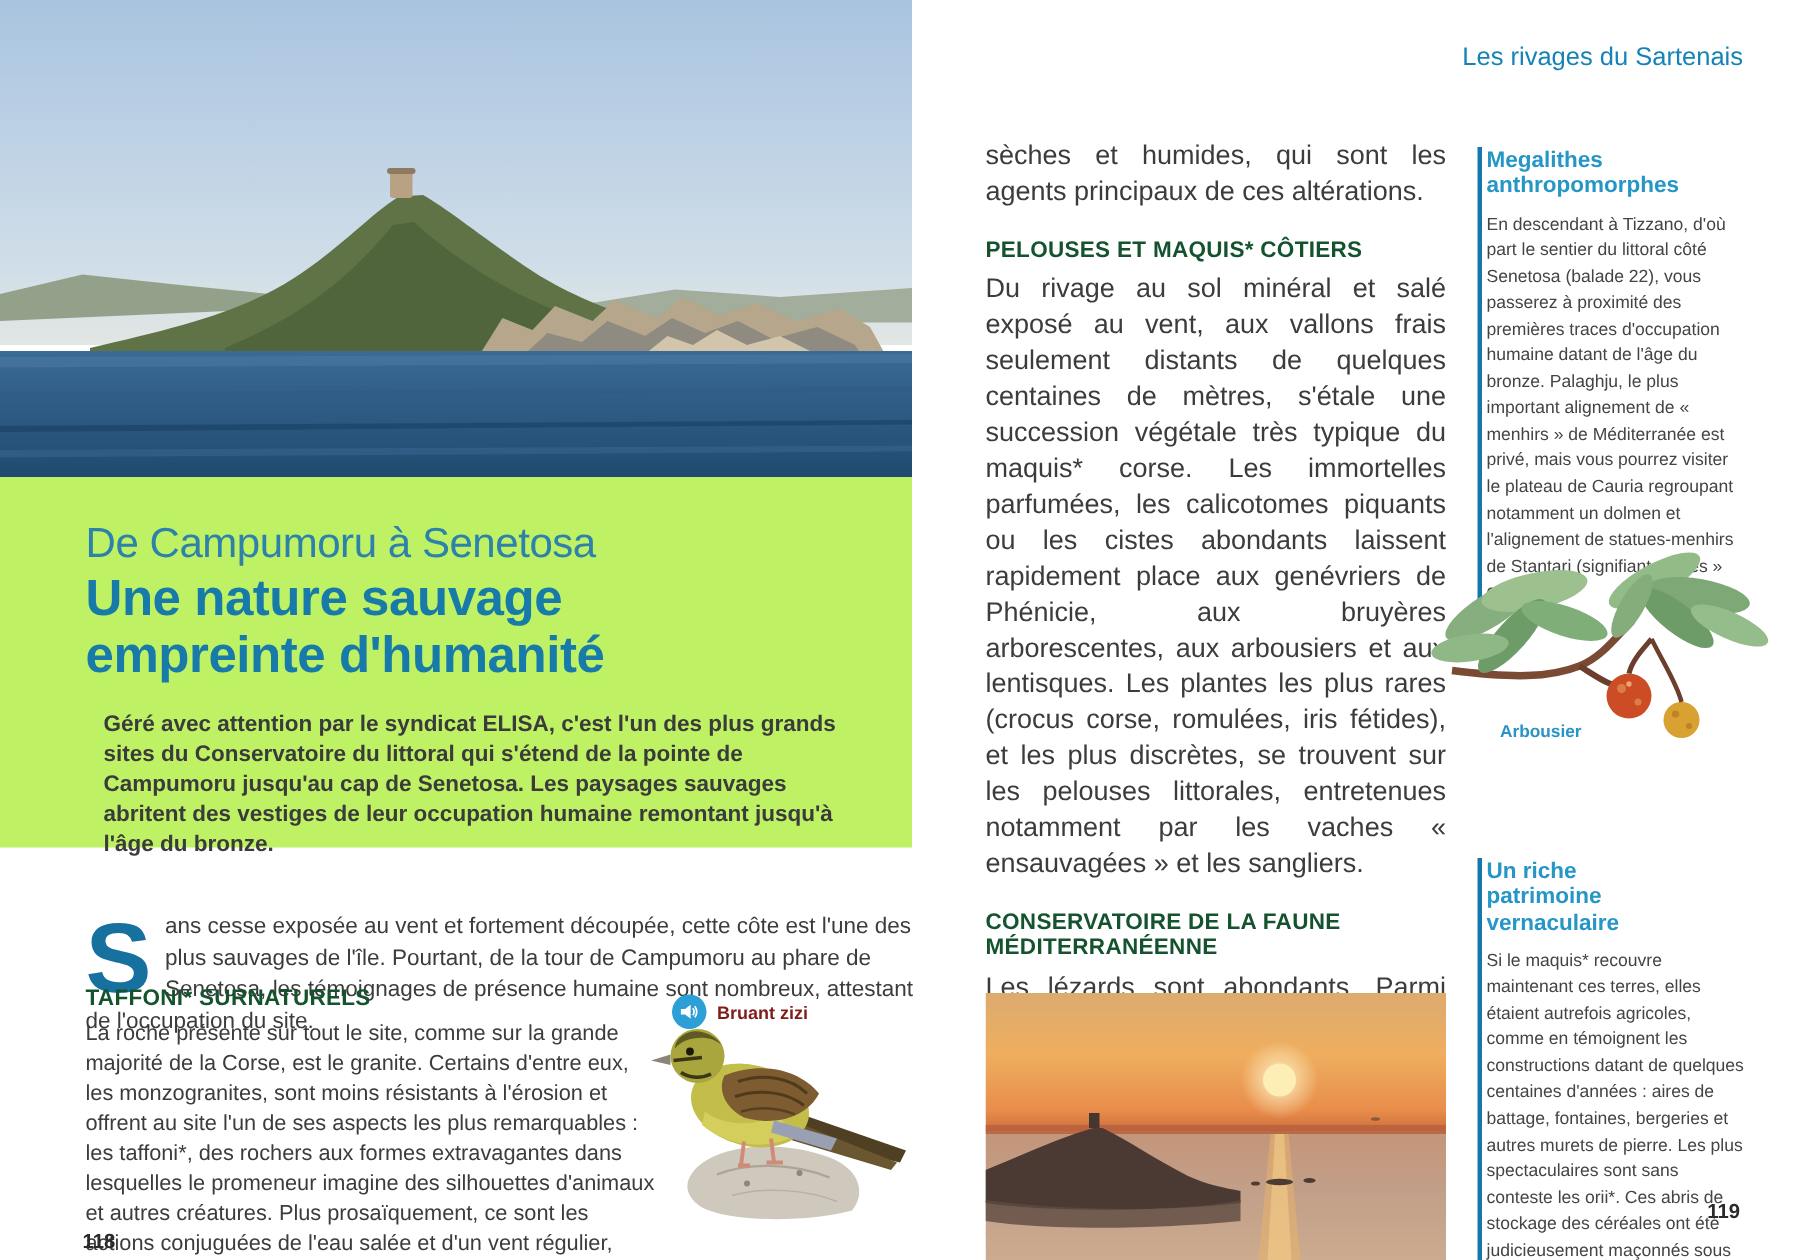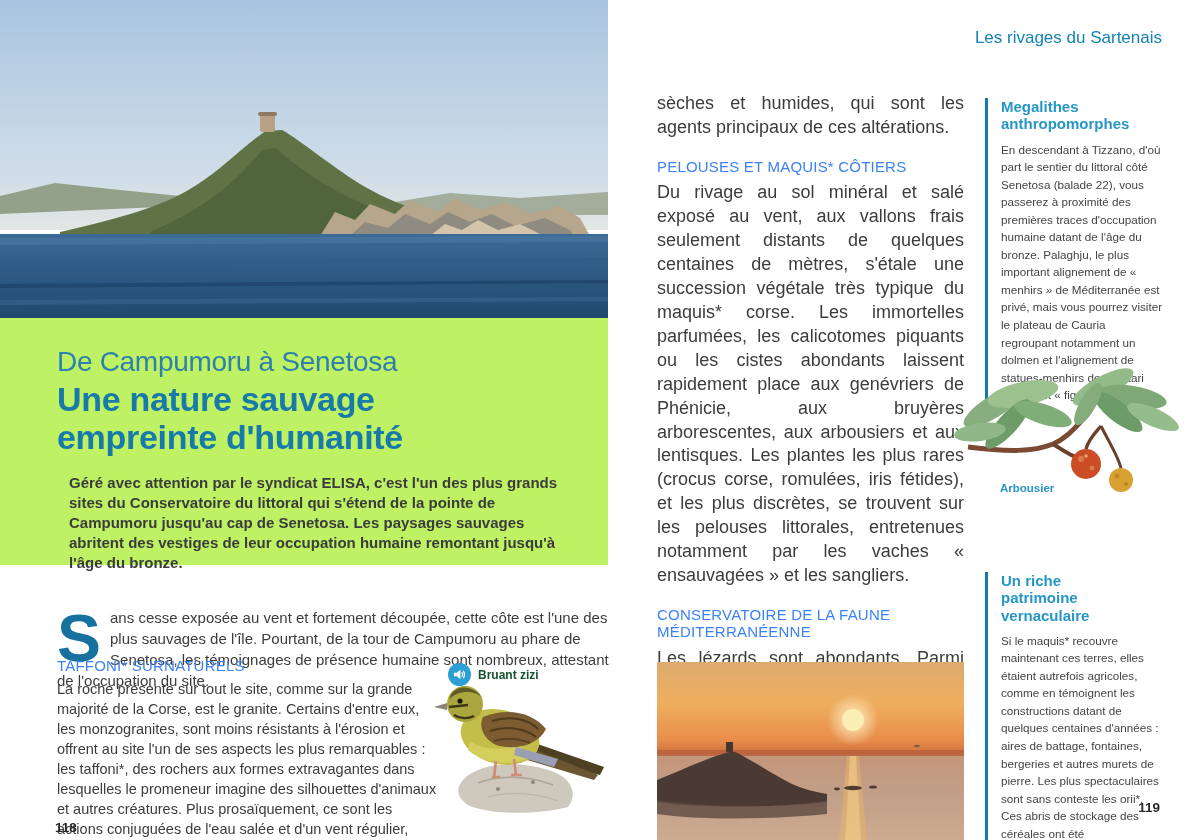--- a/index.html
+++ b/index.html
@@ -12,36 +12,36 @@
   .title-block{
     position:absolute; left:0; top:318px; width:608px; height:247px;
     background:#bef264; box-sizing:border-box; padding:28px 30px 0 57px;
   }
   .kicker{font-size:28px; font-weight:400; color:#2e81aa; letter-spacing:-0.3px; margin:0 0 2px 0;}
   .title{font-size:34px; font-weight:700; color:#187aa9; letter-spacing:-0.3px; line-height:1.13; margin:0; width:470px;}
   .intro{font-size:15px; font-weight:700; color:#3b3b3b; line-height:1.34; width:508px; margin:16px 0 0 12px;}
   .lead{position:absolute; left:57px; top:592px; width:556px; font-size:15px; line-height:1.4; color:#3c3c3c;}
   .dropcap{float:left; font-size:66px; line-height:0.82; font-weight:700; color:#16719f; padding:4px 9px 0 0;}
   .taffoni-h{position:absolute; left:57px; top:657px; margin:0;}
-  .sec-h{font-size:15px; font-weight:400; color:#3b82f6; letter-spacing:0.2px; margin:0;}
+  .sec-h{font-size:15px; font-weight:700; color:#14532d; letter-spacing:0.2px; margin:0;}
   .taffoni-b{position:absolute; left:57px; top:679px; width:382px; font-size:14.5px; line-height:1.38; color:#3c3c3c; text-align:left; margin:0;}
   .bird-fig{position:absolute; left:408px; top:655px; width:210px; height:160px;}
   .audio-chip{position:absolute; left:40px; top:8px; display:flex; align-items:center; gap:7px;}
   .audio-btn{width:23px; height:23px; border-radius:50%; background:#2b9fd6; display:flex; align-items:center; justify-content:center;}
-  .audio-label{font-size:12px; font-weight:700; color:#14532d;}
+  .audio-label{font-size:12px; font-weight:700; color:#7f1d1d;}
   .pagenum{position:absolute; font-size:13.5px; font-weight:700; color:#2b2b2b;}
   .pagenum-left{left:26px; top:820px;margin-left:29px;}
   .pagenum-right{right:40px; top:800px;}
   
   .running-head{position:absolute; right:38px; top:28px; font-size:17px; font-weight:400; color:#1583b5; margin:0;}
   .main-col{position:absolute; left:657px; top:92px; width:307px;}
   .main-col p.body{font-size:18px; line-height:1.33; color:#3c3c3c; text-align:justify; margin:0;}
   .main-col h3{margin:18px 0 6px 0; line-height:1.15;}
   .sunset{position:absolute; left:657px; top:662px; width:307px; height:178px;}
-  .sidebar-box{position:absolute; left:985px; width:178px; border-left:3px solid #1577ad; box-sizing:border-box; padding-left:13px;}
+  .sidebar-box{position:absolute; left:985px; width:178px; border-left:3px solid #1577ad; box-sizing:border-box; padding-left:3px;}
   .sb-1{top:98px;}
   .sb-2{top:572px;}
   .sidebar-box h4{font-size:15px; font-weight:700; color:#2596c6; margin:0 0 8px 0; line-height:1.15;}
   .sidebar-box p{font-size:11.7px; line-height:1.5; color:#444; margin:0;}
   .plant-fig{position:absolute; left:938px; top:352px; width:250px; height:160px;}
   .plant-label{position:absolute; left:1000px; top:482px; font-size:11.5px; font-weight:700; color:#2a93c5;}
 </style>
 </head>
 <body>
 

